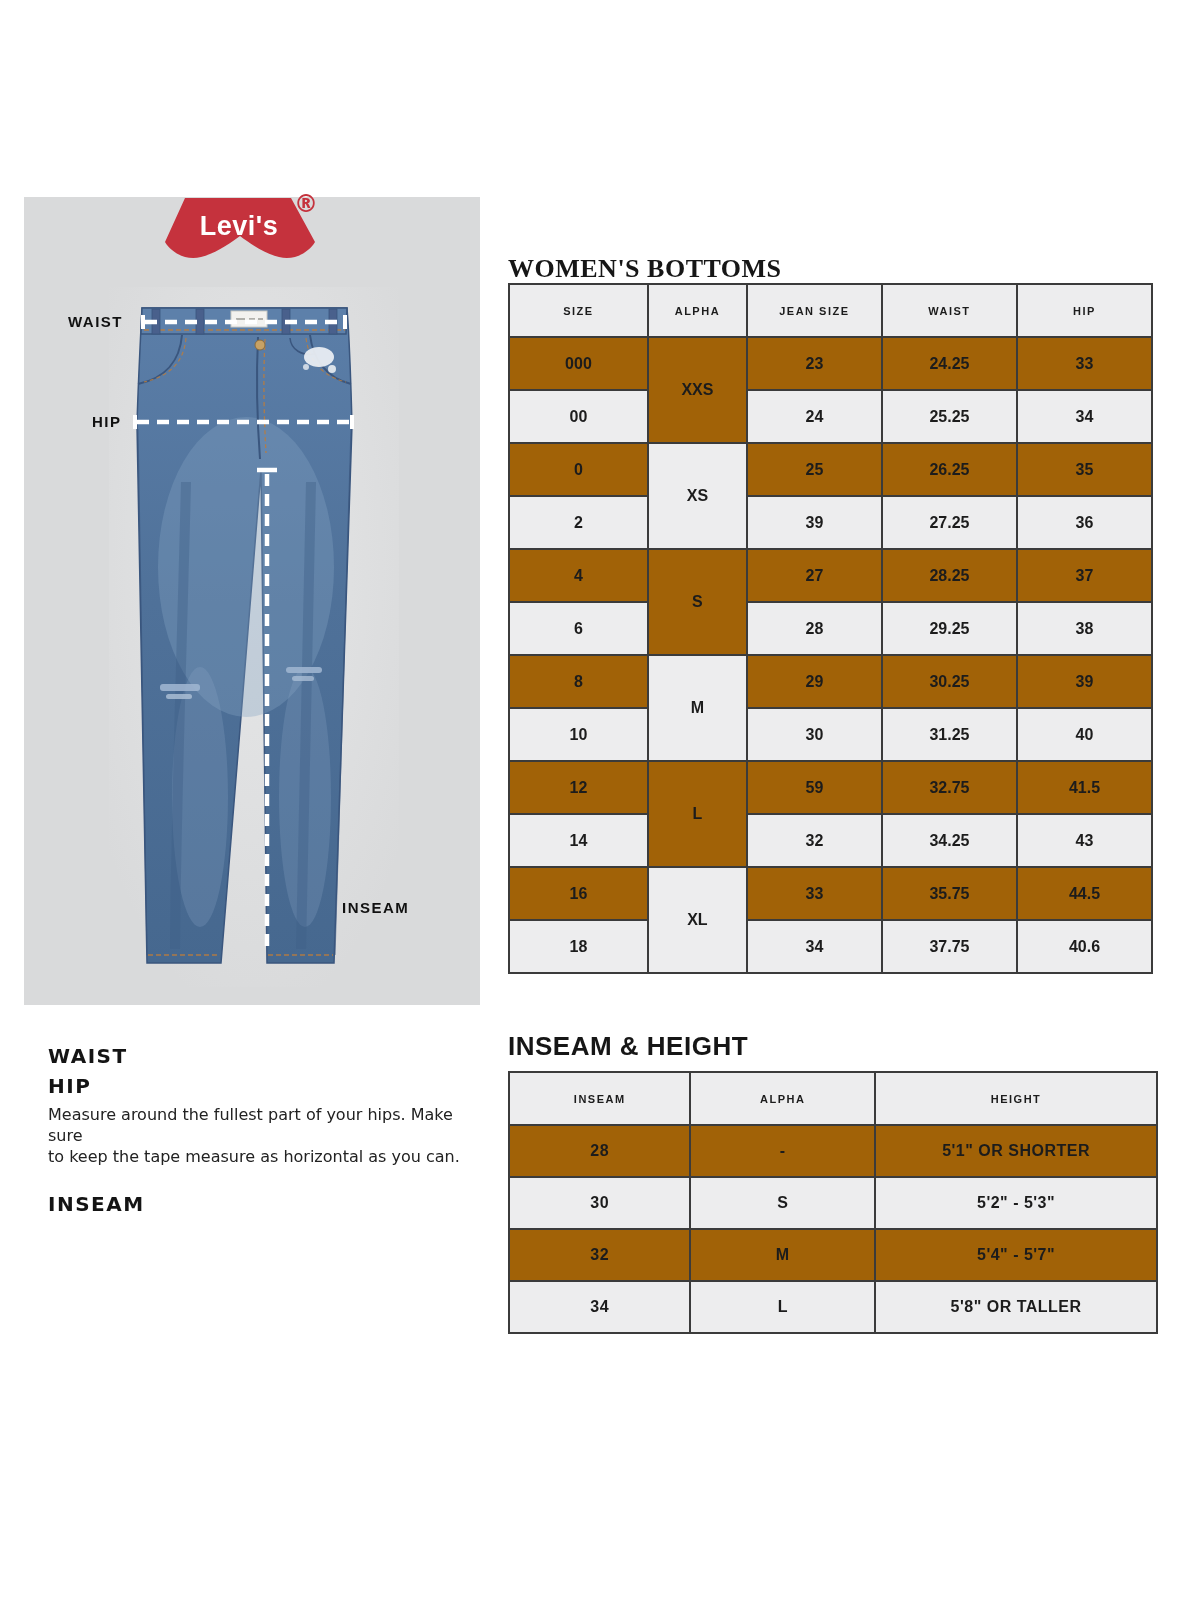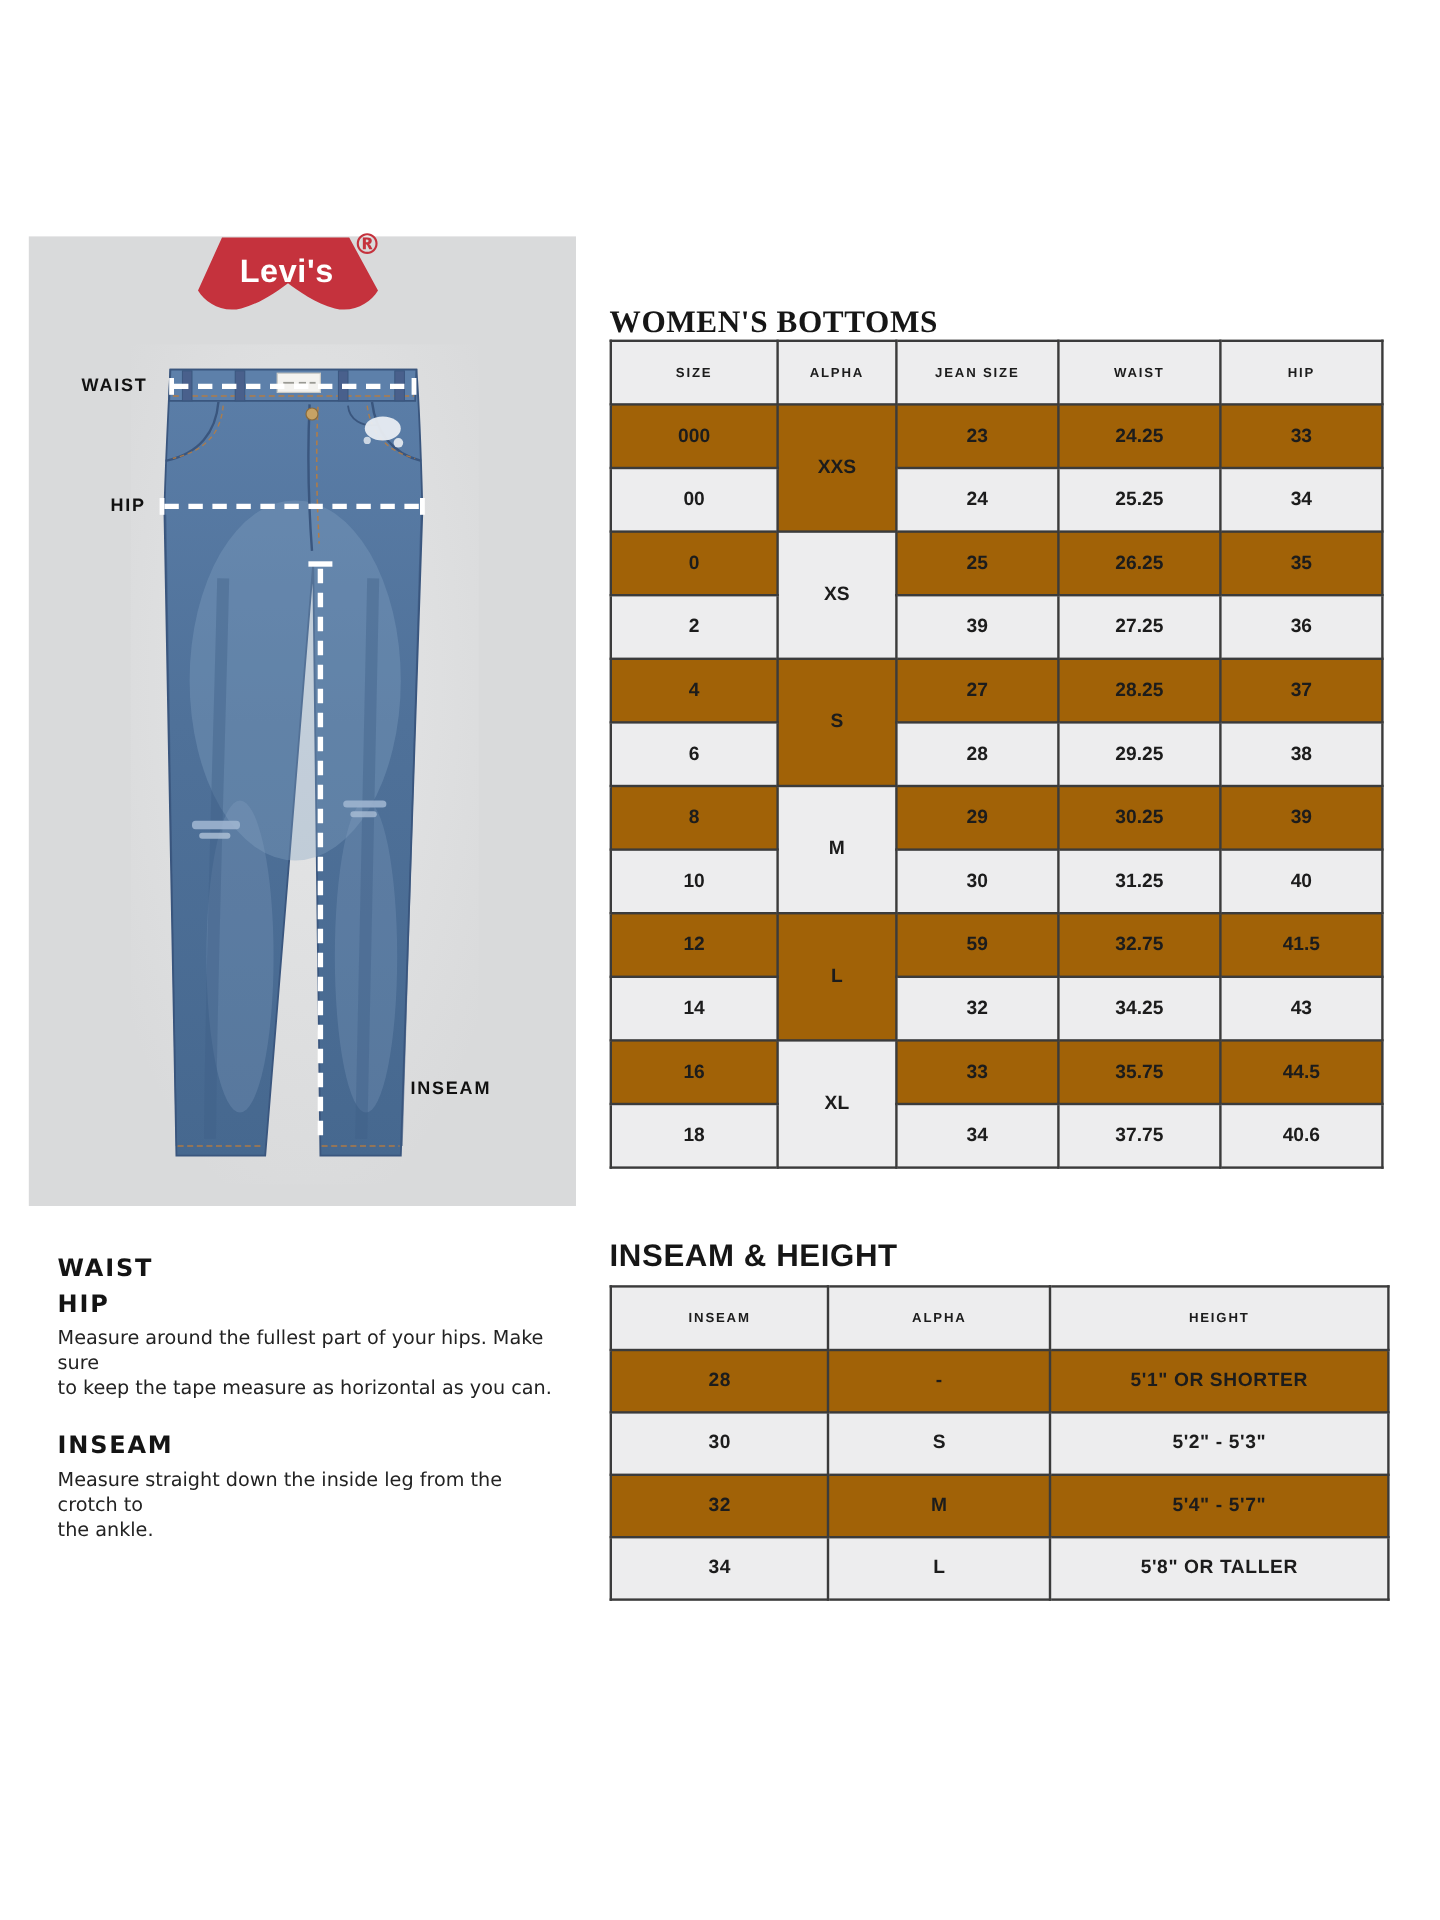--- a/index.html
+++ b/index.html
@@ -256,22 +256,20 @@
     <div class="guide-block">
       <h3>WAIST</h3>
     </div>
     <div class="guide-block">
       <h3>HIP</h3>
       <p>Measure around the fullest part of your hips. Make sure
 to keep the tape measure as horizontal as you can.</p>
     </div>
     <div class="guide-block">
       <h3>INSEAM</h3>
-      <p>Measure straight down the inside leg from the crotch to
-the ankle.</p>
     </div>
   </div>
 
   <div class="section-title title-inseam">INSEAM &amp; HEIGHT</div>
 
   <table class="tbl tbl-inseam">
     <colgroup>
       <col style="width:28%">
         <col style="width:28.5%">
         <col style="width:43.5%">

